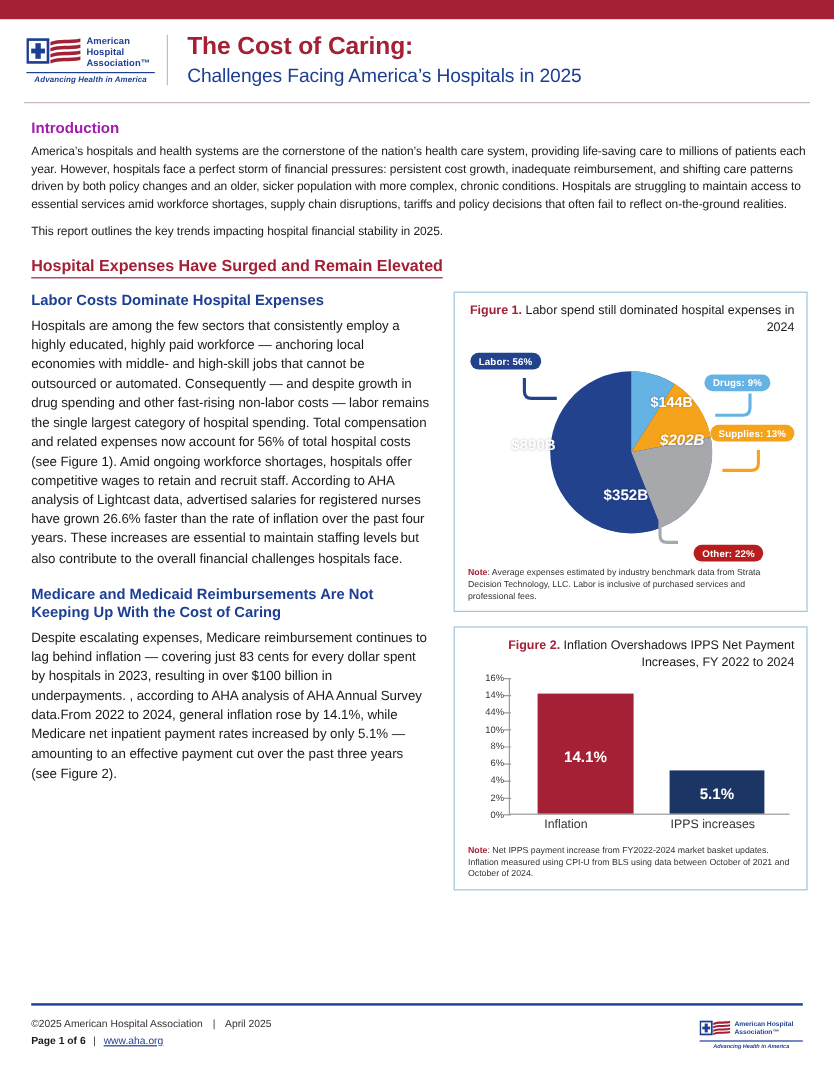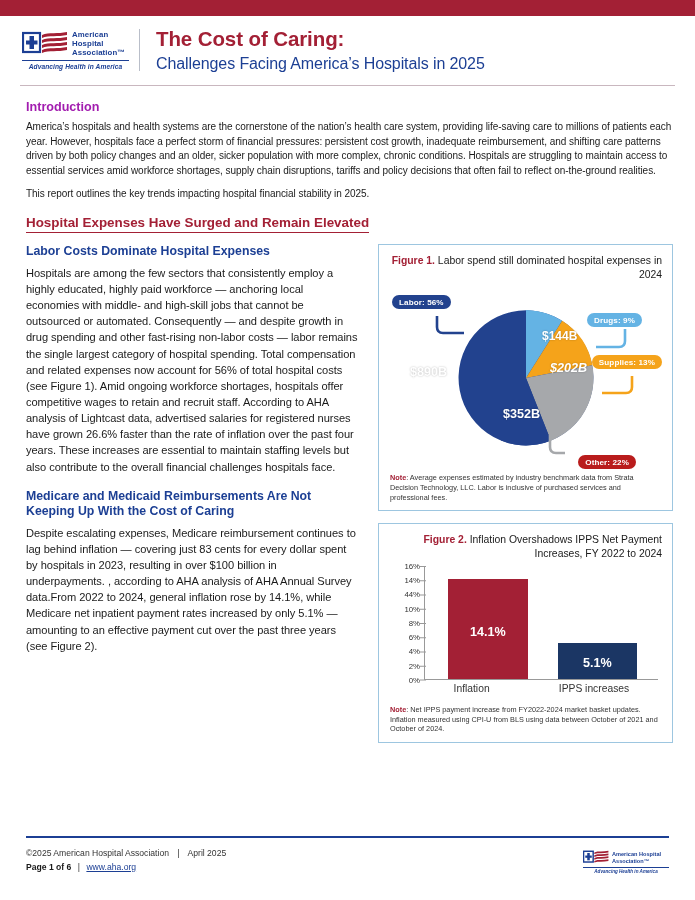--- a/index.html
+++ b/index.html
@@ -172,21 +172,21 @@
                 <path d="M145 95 L217 95 A72 72 0 0 1 205.79 133.58 Z" fill="#64b3e4"></path>
 
                 <path d="M145 95 L205.79 133.58 A72 72 0 0 1 158.47 165.77 Z" fill="#f5a31a"></path>
 
                 <path d="M145 95 L158.47 165.77 A72 72 0 0 1 78.03 121.51 Z" fill="#a6a8ab"></path>
 
                 <path d="M145 95 L78.03 121.51 A72 72 0 1 1 217 95 Z" fill="#22428e"></path>
               </g>
             </svg>
 
-            <div class="slice-val" style="left:20px; top:82px;">$890B</div>
+            <div class="slice-val" style="left:36px; top:82px;">$890B</div>
             <div class="slice-val" style="left:152px; top:46px; font-size:12px;">$144B</div>
             <div class="slice-val" style="left:160px; top:78px;font-style:italic;">$202B</div>
             <div class="slice-val" style="left:113px; top:124px;">$352B</div>
 
             <svg style="position:absolute;left:0;top:0;" width="290" height="186">
               <path d="M47 33 L47 44 Q47 50 53 50 L74 50" fill="none" stroke="#22428e" stroke-width="2.6"></path>
               <path d="M235 46 L235 58 Q235 64 229 64 L206 64" fill="none" stroke="#64b3e4" stroke-width="2.6"></path>
               <path d="M242 93 L242 104 Q242 110 236 110 L212 110" fill="none" stroke="#f5a31a" stroke-width="2.6"></path>
               <path d="M175 170 L166 170 Q160 170 160 164 L160 152" fill="none" stroke="#a6a8ab" stroke-width="2.6"></path>
             </svg>

